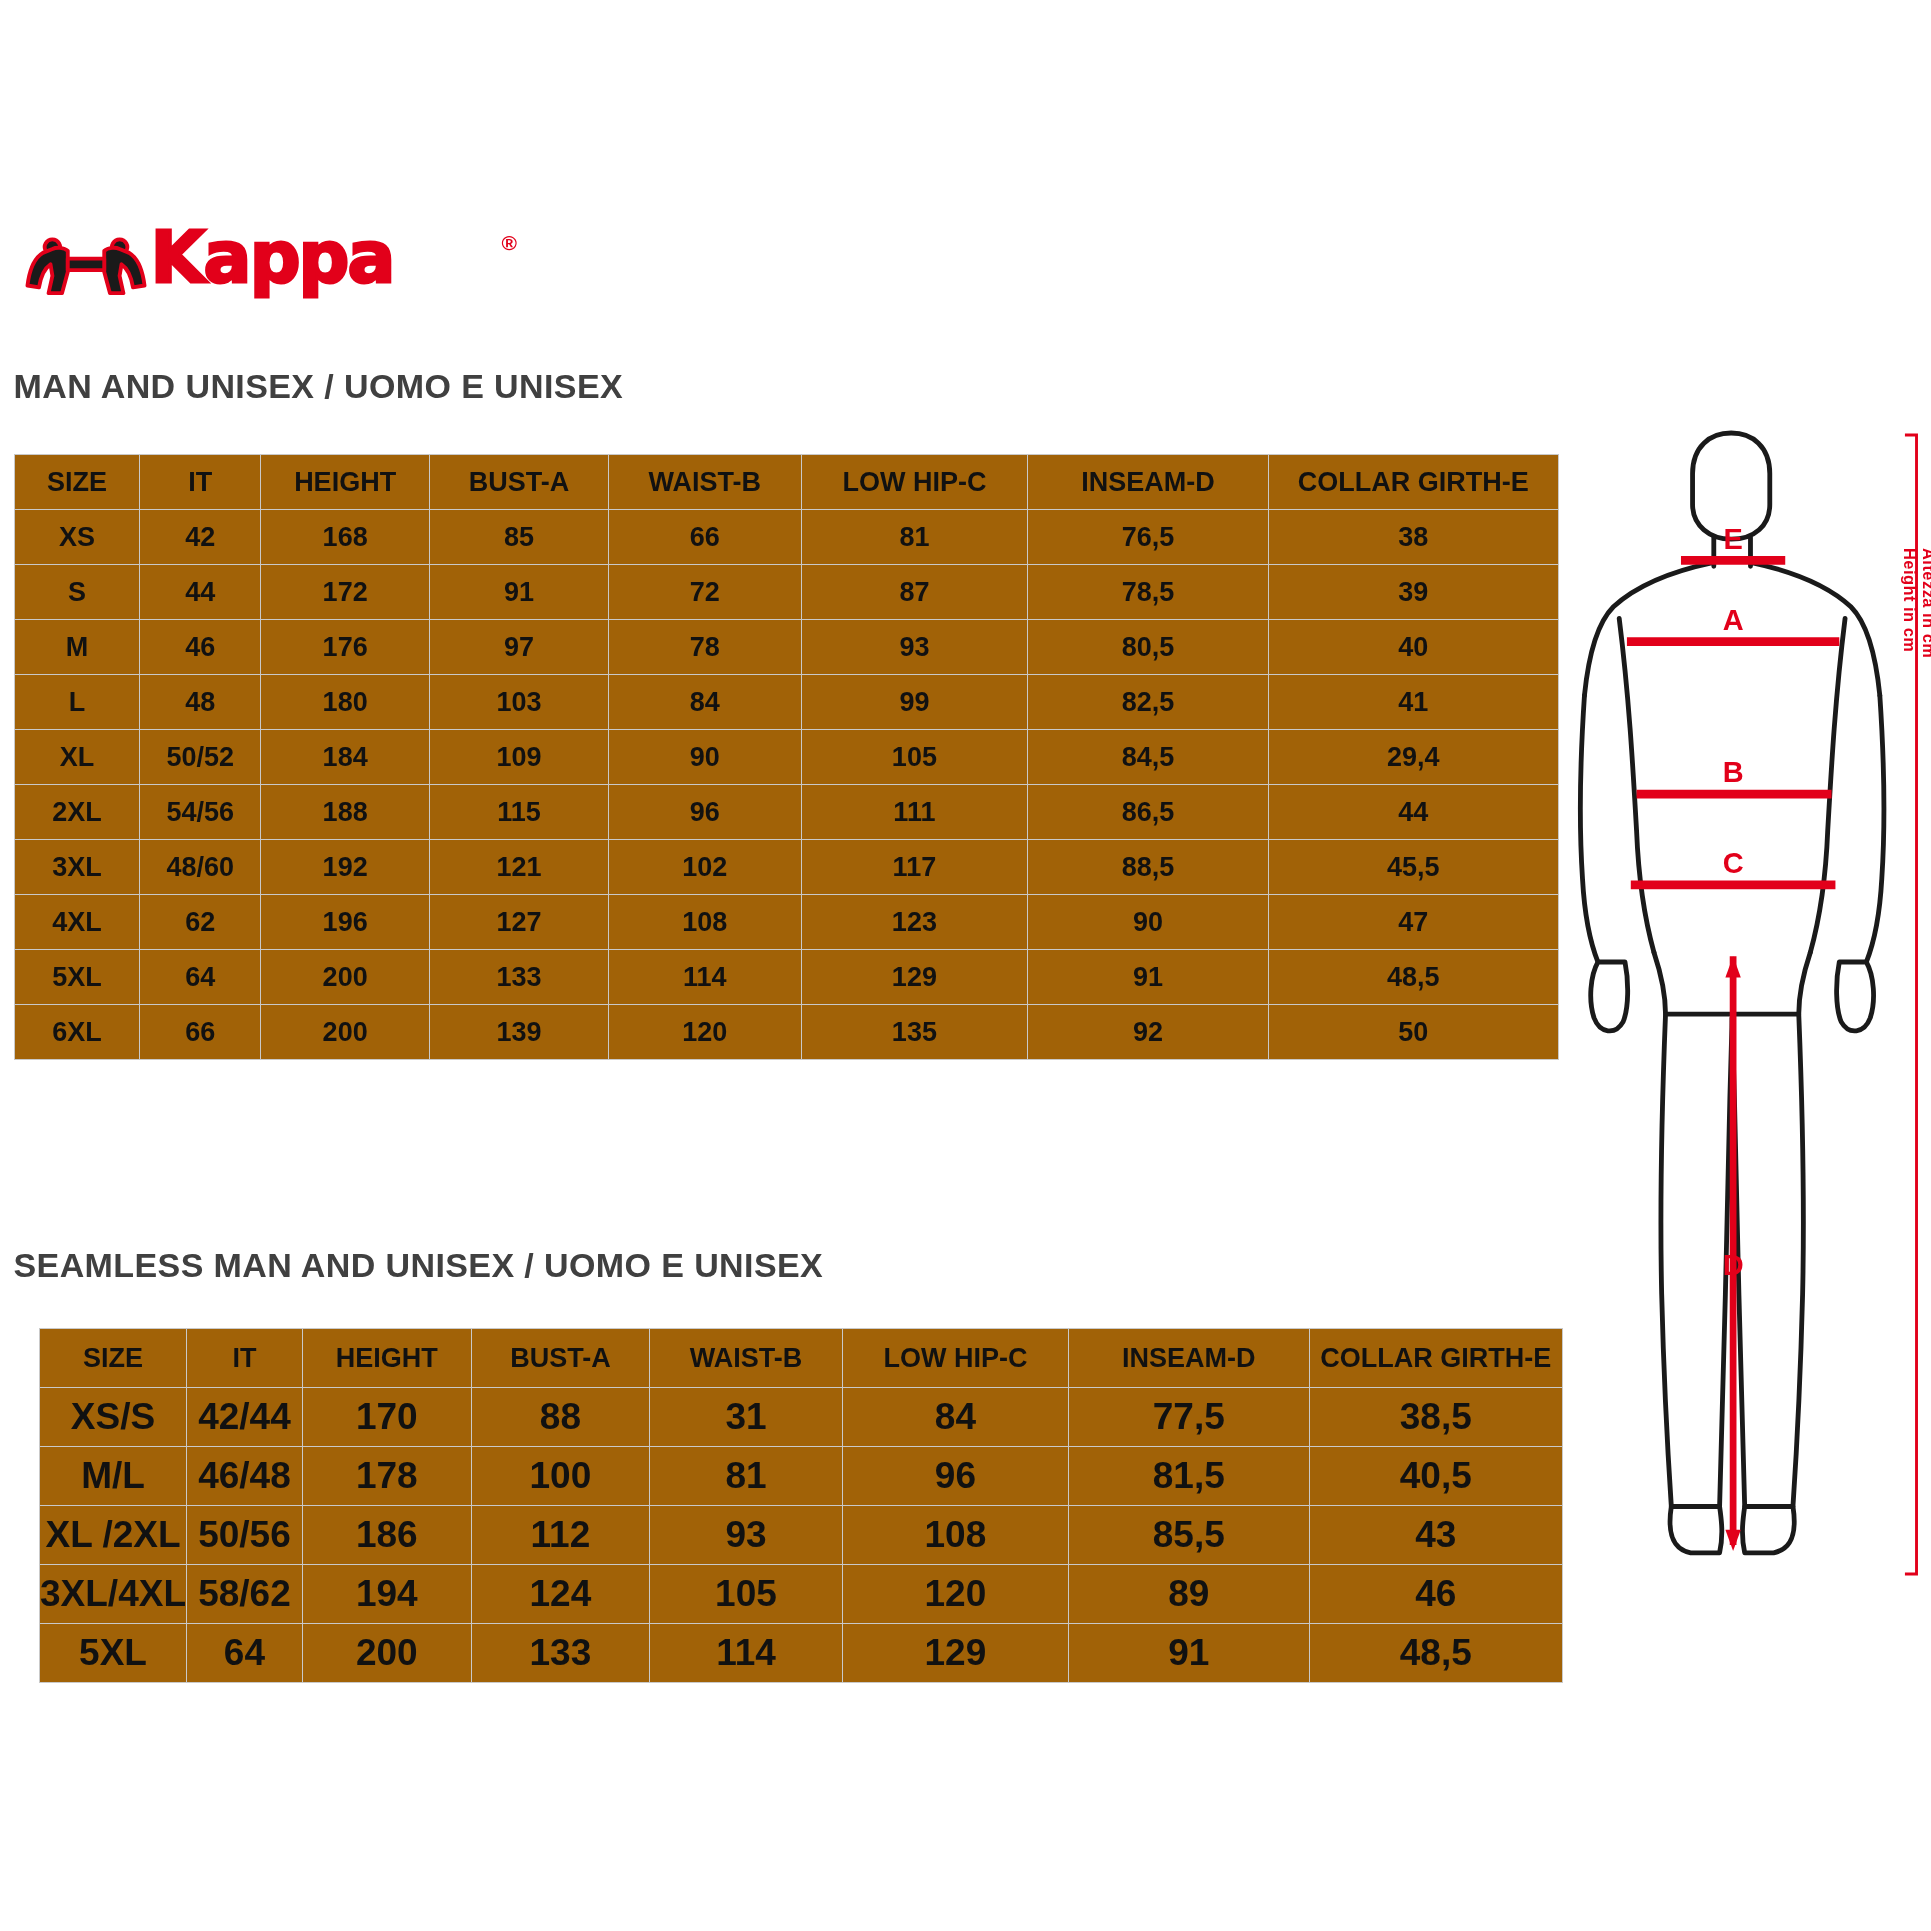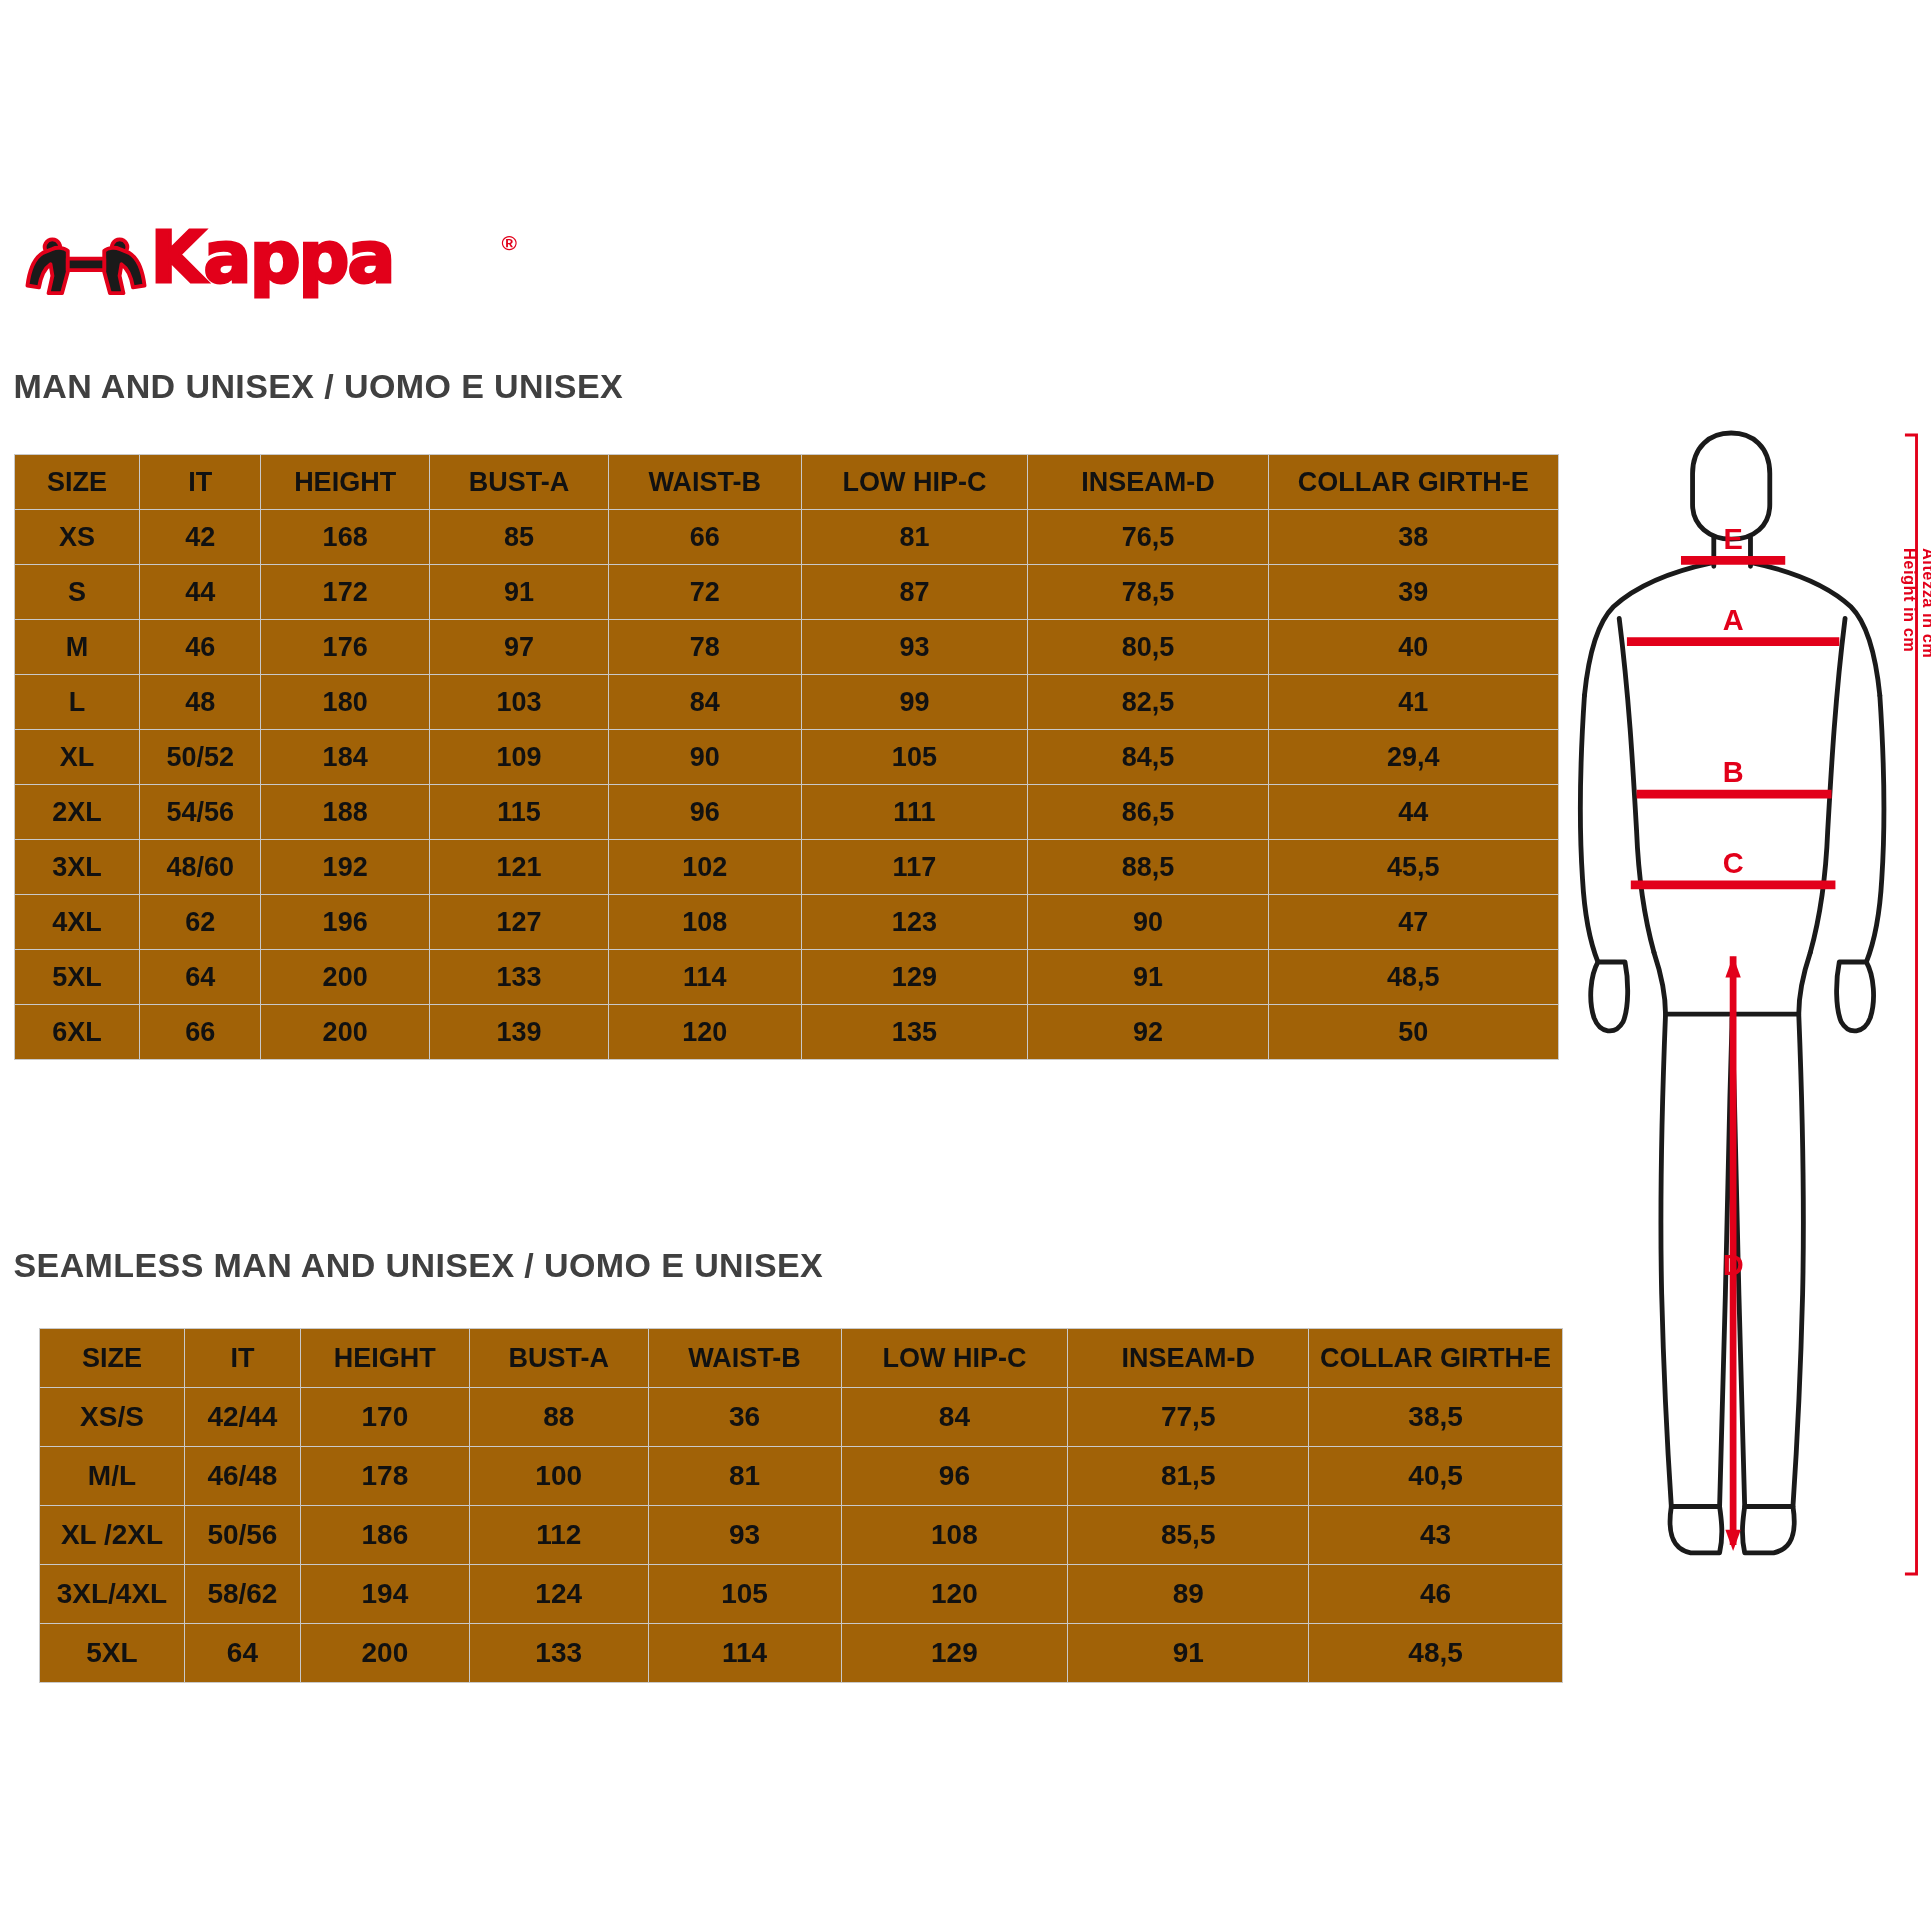--- a/index.html
+++ b/index.html
@@ -100,21 +100,21 @@
   #table-man col.c5 { width: 227px; }
   #table-man col.c6 { width: 241px; }
   #table-man col.c7 { width: 290px; }
 
   #table-seamless {
     left: 39px;
     top: 1328px;
     width: 1524px;
   }
   #table-seamless th { height: 58px; font-size: 27px; }
-  #table-seamless td { height: 58px; font-size: 28px; }
+  #table-seamless td { height: 58px; font-size: 37px; }
   #table-seamless col.c0 { width: 145px; }
   #table-seamless col.c1 { width: 116px; }
   #table-seamless col.c2 { width: 169px; }
   #table-seamless col.c3 { width: 179px; }
   #table-seamless col.c4 { width: 193px; }
   #table-seamless col.c5 { width: 227px; }
   #table-seamless col.c6 { width: 241px; }
   #table-seamless col.c7 { width: 254px; }
 
   
@@ -317,21 +317,21 @@
         <th>INSEAM-D</th>
         <th>COLLAR GIRTH-E</th>
       </tr>
     </thead>
     <tbody>
       <tr>
         <td>XS/S</td>
         <td>42/44</td>
         <td>170</td>
         <td>88</td>
-        <td>36</td>
+        <td>31</td>
         <td>84</td>
         <td>77,5</td>
         <td>38,5</td>
       </tr>
       <tr>
         <td>M/L</td>
         <td>46/48</td>
         <td>178</td>
         <td>100</td>
         <td>81</td>

